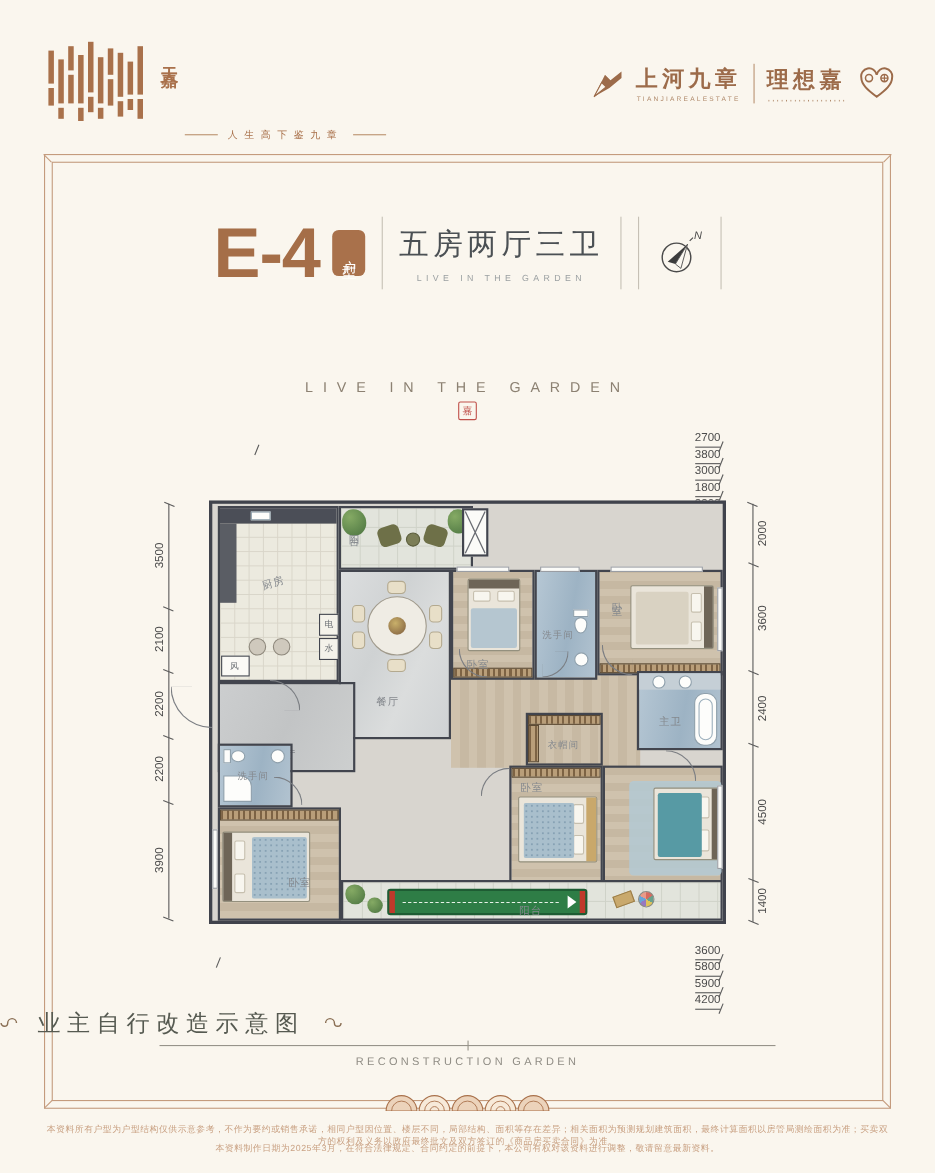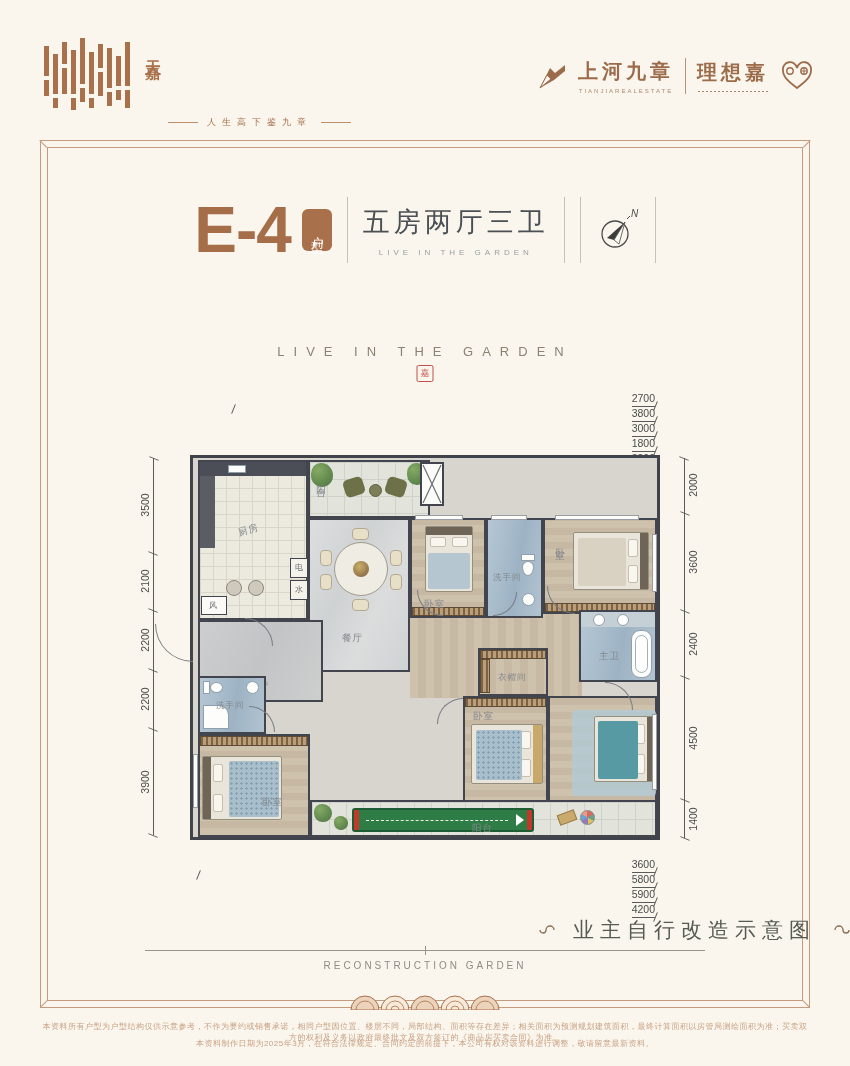--- a/index.html
+++ b/index.html
@@ -73,21 +73,21 @@
   .bed{position:absolute;background:#eae5da;border:1px solid #94907e;border-radius:2px}
   .hb{position:absolute;background:#6e6557}
   .pil{position:absolute;background:#f8f6ef;border:1px solid #c6bfae;border-radius:2px}
   .blk{position:absolute;border-radius:2px}
   .blue-dot{background-color:#a9bfcc;background-image:radial-gradient(#87a2b4 1px,transparent 1.2px);background-size:5px 5px}
   .arc{position:absolute;border:1px solid #7a7d82}
   .win{position:absolute;background:#fbfbf8;border:1px solid #9a9da3}
   .plant{position:absolute;border-radius:46% 54% 50% 50%;background:radial-gradient(circle at 32% 30%,#85aa64,#4a7340)}
   .fix{position:absolute;background:#fdfdfb;border:1px solid #8fa0ac}
   
-  .cap-row{position:absolute;left:0;right:0;top:916px;display:flex;justify-content:flex-end;align-items:center;gap:16px}
+  .cap-row{position:absolute;left:0;right:0;top:916px;display:flex;justify-content:flex-start;align-items:center;gap:16px}
   .cap-title{font-size:21px;color:#565a51;letter-spacing:6px}
   .cap-line{position:absolute;left:50%;top:950px;transform:translateX(-50%);width:560px;height:1px;background:#97938a}
   .cap-line::after{content:"";position:absolute;left:50%;top:-4px;width:1px;height:9px;background:#97938a}
   .cap-sub{position:absolute;left:0;right:0;top:960px;text-align:center;font-size:10px;letter-spacing:3px;color:#8f8c84}
   .fans{position:absolute;left:50%;top:984px;transform:translateX(-50%)}
   
   .fine{position:absolute;left:40px;right:40px;text-align:center;font-size:8px;color:#c9a183;letter-spacing:0.5px}
 </style>
 </head>
 <body>

